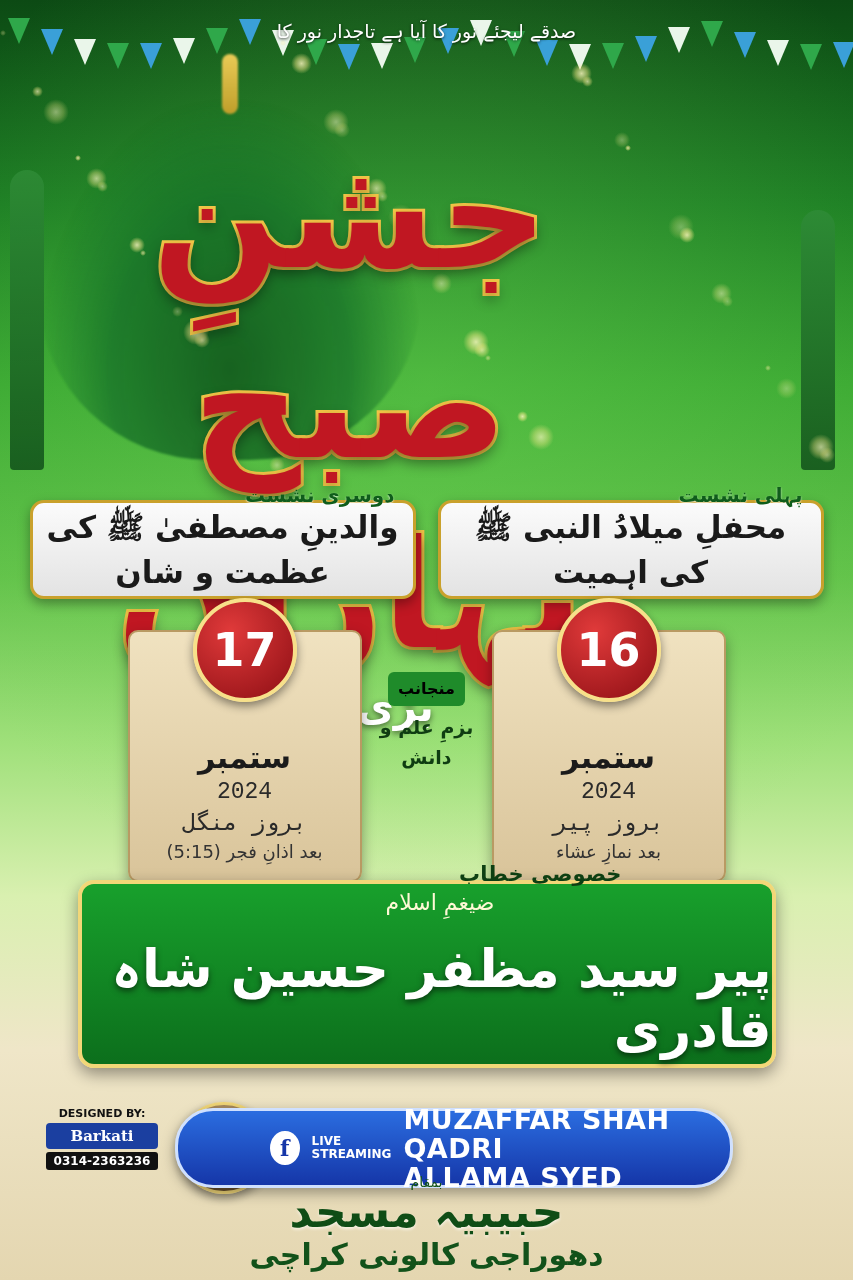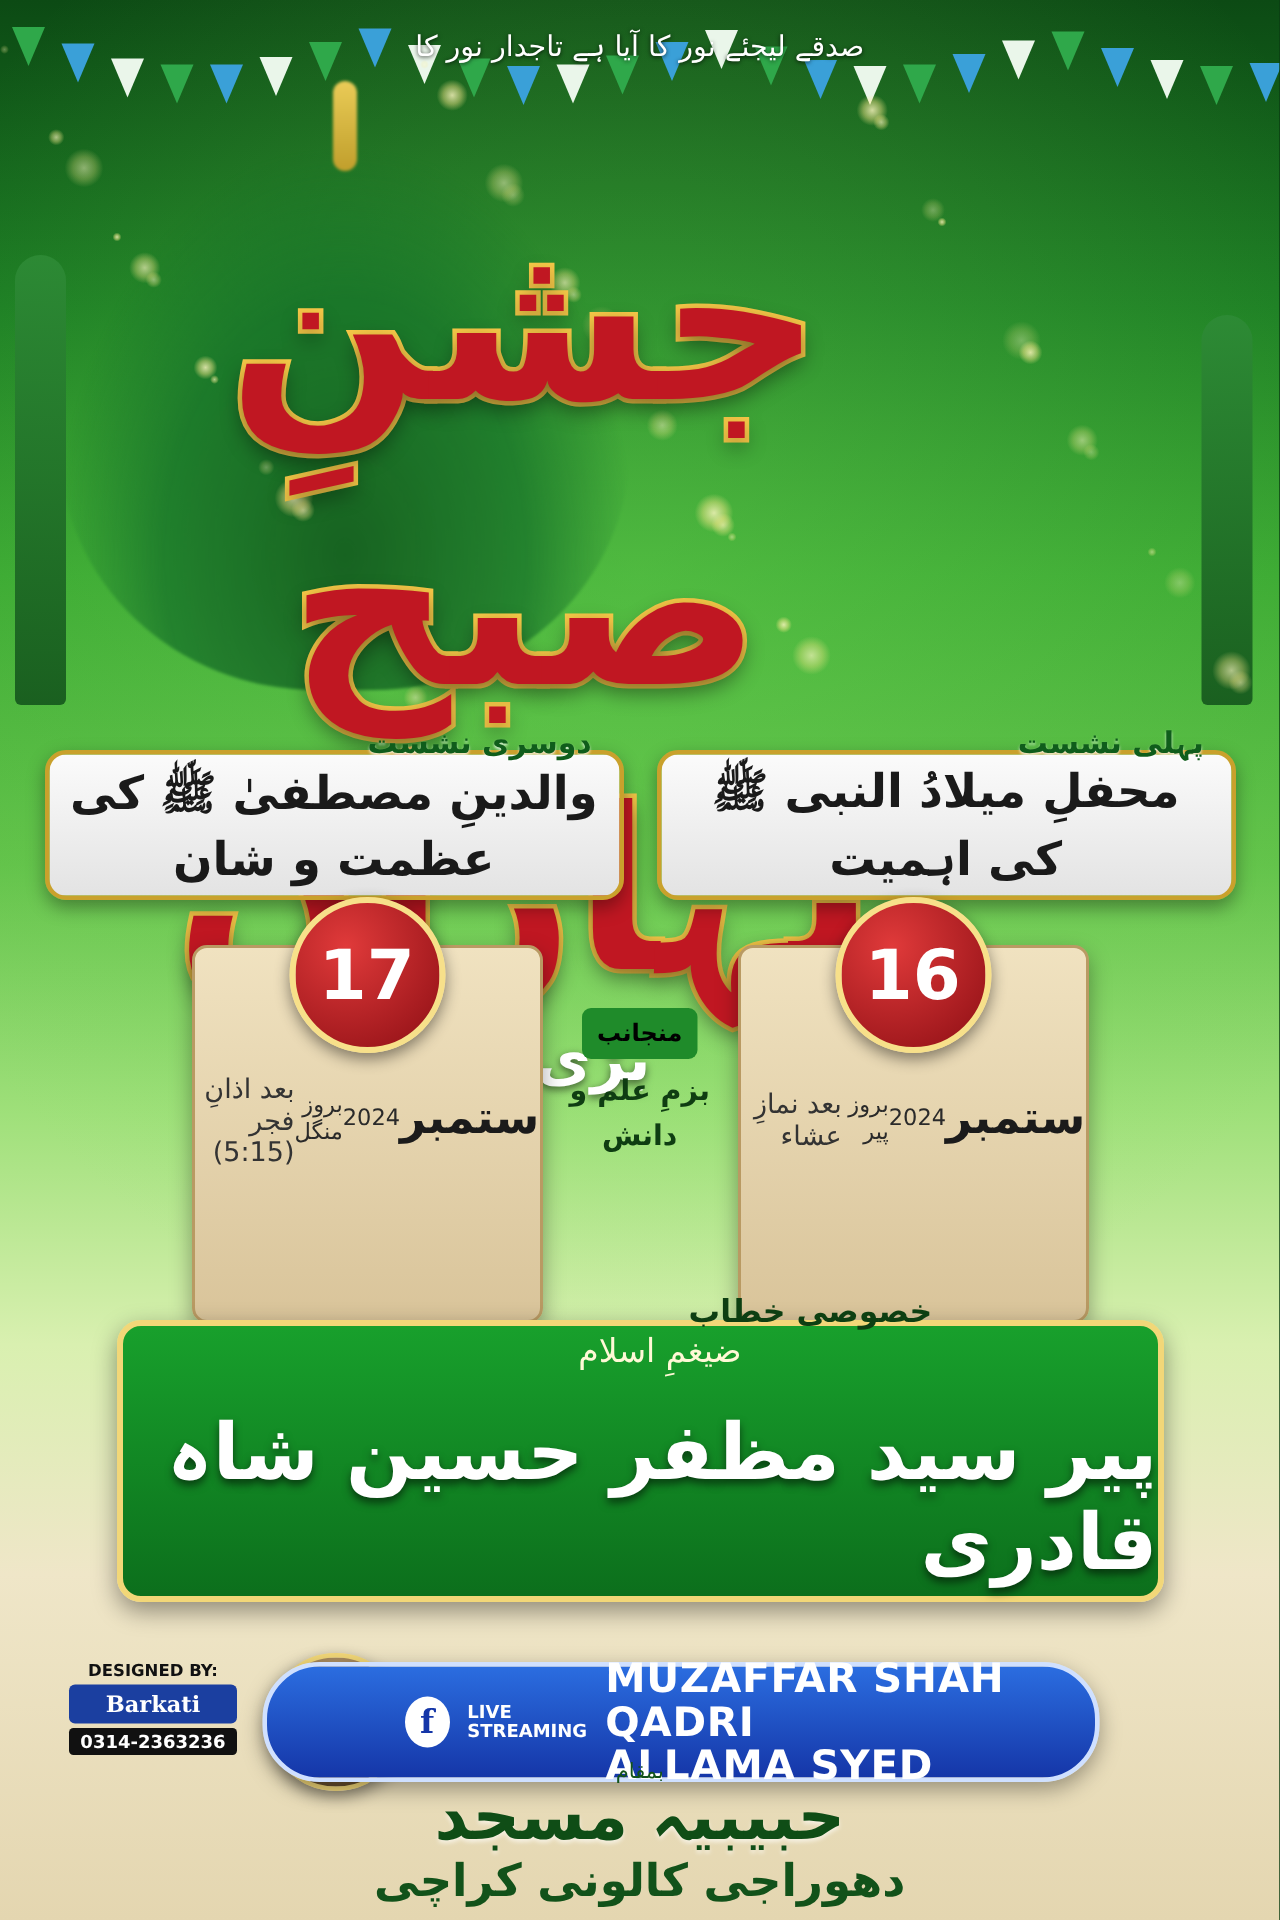--- a/index.html
+++ b/index.html
@@ -82,33 +82,33 @@
     text-shadow:0 1px 2px rgba(255,255,255,.8);
   }
   .session .txt{font-size:31px;color:#1a1a1a;direction:rtl;font-weight:bold;padding:6px 10px;text-align:center;}
   
   .scrolls{position:absolute;top:630px;left:0;width:853px;display:flex;justify-content:center;gap:130px;direction:rtl;}
   .scroll{
     width:230px;height:230px;border-radius:10px;
     background:linear-gradient(180deg,#f0e2c0,#d9c49a);
     border:2px solid #b99a63;
     box-shadow:0 6px 14px rgba(0,0,0,.35);
-    position:relative;display:flex;align-items:center;justify-content:flex-end;padding-bottom:18px;
+    position:relative;display:flex;flex-direction:column;align-items:center;justify-content:flex-end;padding-bottom:18px;
   }
   .scroll .badge{
     position:absolute;top:-34px;left:50%;transform:translateX(-50%);
     width:96px;height:96px;border-radius:50%;
     background:radial-gradient(circle at 35% 30%, #e03a3a, #8d0e14);
     border:4px solid #f7e08a;
     color:#fff;font-size:46px;font-weight:bold;
     display:flex;align-items:center;justify-content:center;
     box-shadow:0 4px 10px rgba(0,0,0,.45);
   }
   .scroll .month{font-size:30px;color:#1b1b1b;direction:rtl;font-weight:bold;margin-bottom:4px;}
-  .scroll .day{font-size:15px;color:#2a2a2a;direction:rtl;margin-bottom:4px;}
+  .scroll .day{font-size:23px;color:#2a2a2a;direction:rtl;margin-bottom:4px;font-family:Liberation Mono, monospace;}
   .scroll .time{font-size:18px;color:#333;direction:rtl;}
   .center-note{
     position:absolute;top:672px;left:50%;transform:translateX(-50%);
     width:150px;text-align:center;direction:rtl;color:#0f3d12;font-size:19px;line-height:30px;font-weight:bold;
   }
   .center-note .pill{
     display:inline-block;background:#1f8b2a;color:#000000;border-radius:6px;padding:2px 10px;font-size:16px;margin-bottom:6px;
   }
   
   .speaker{

